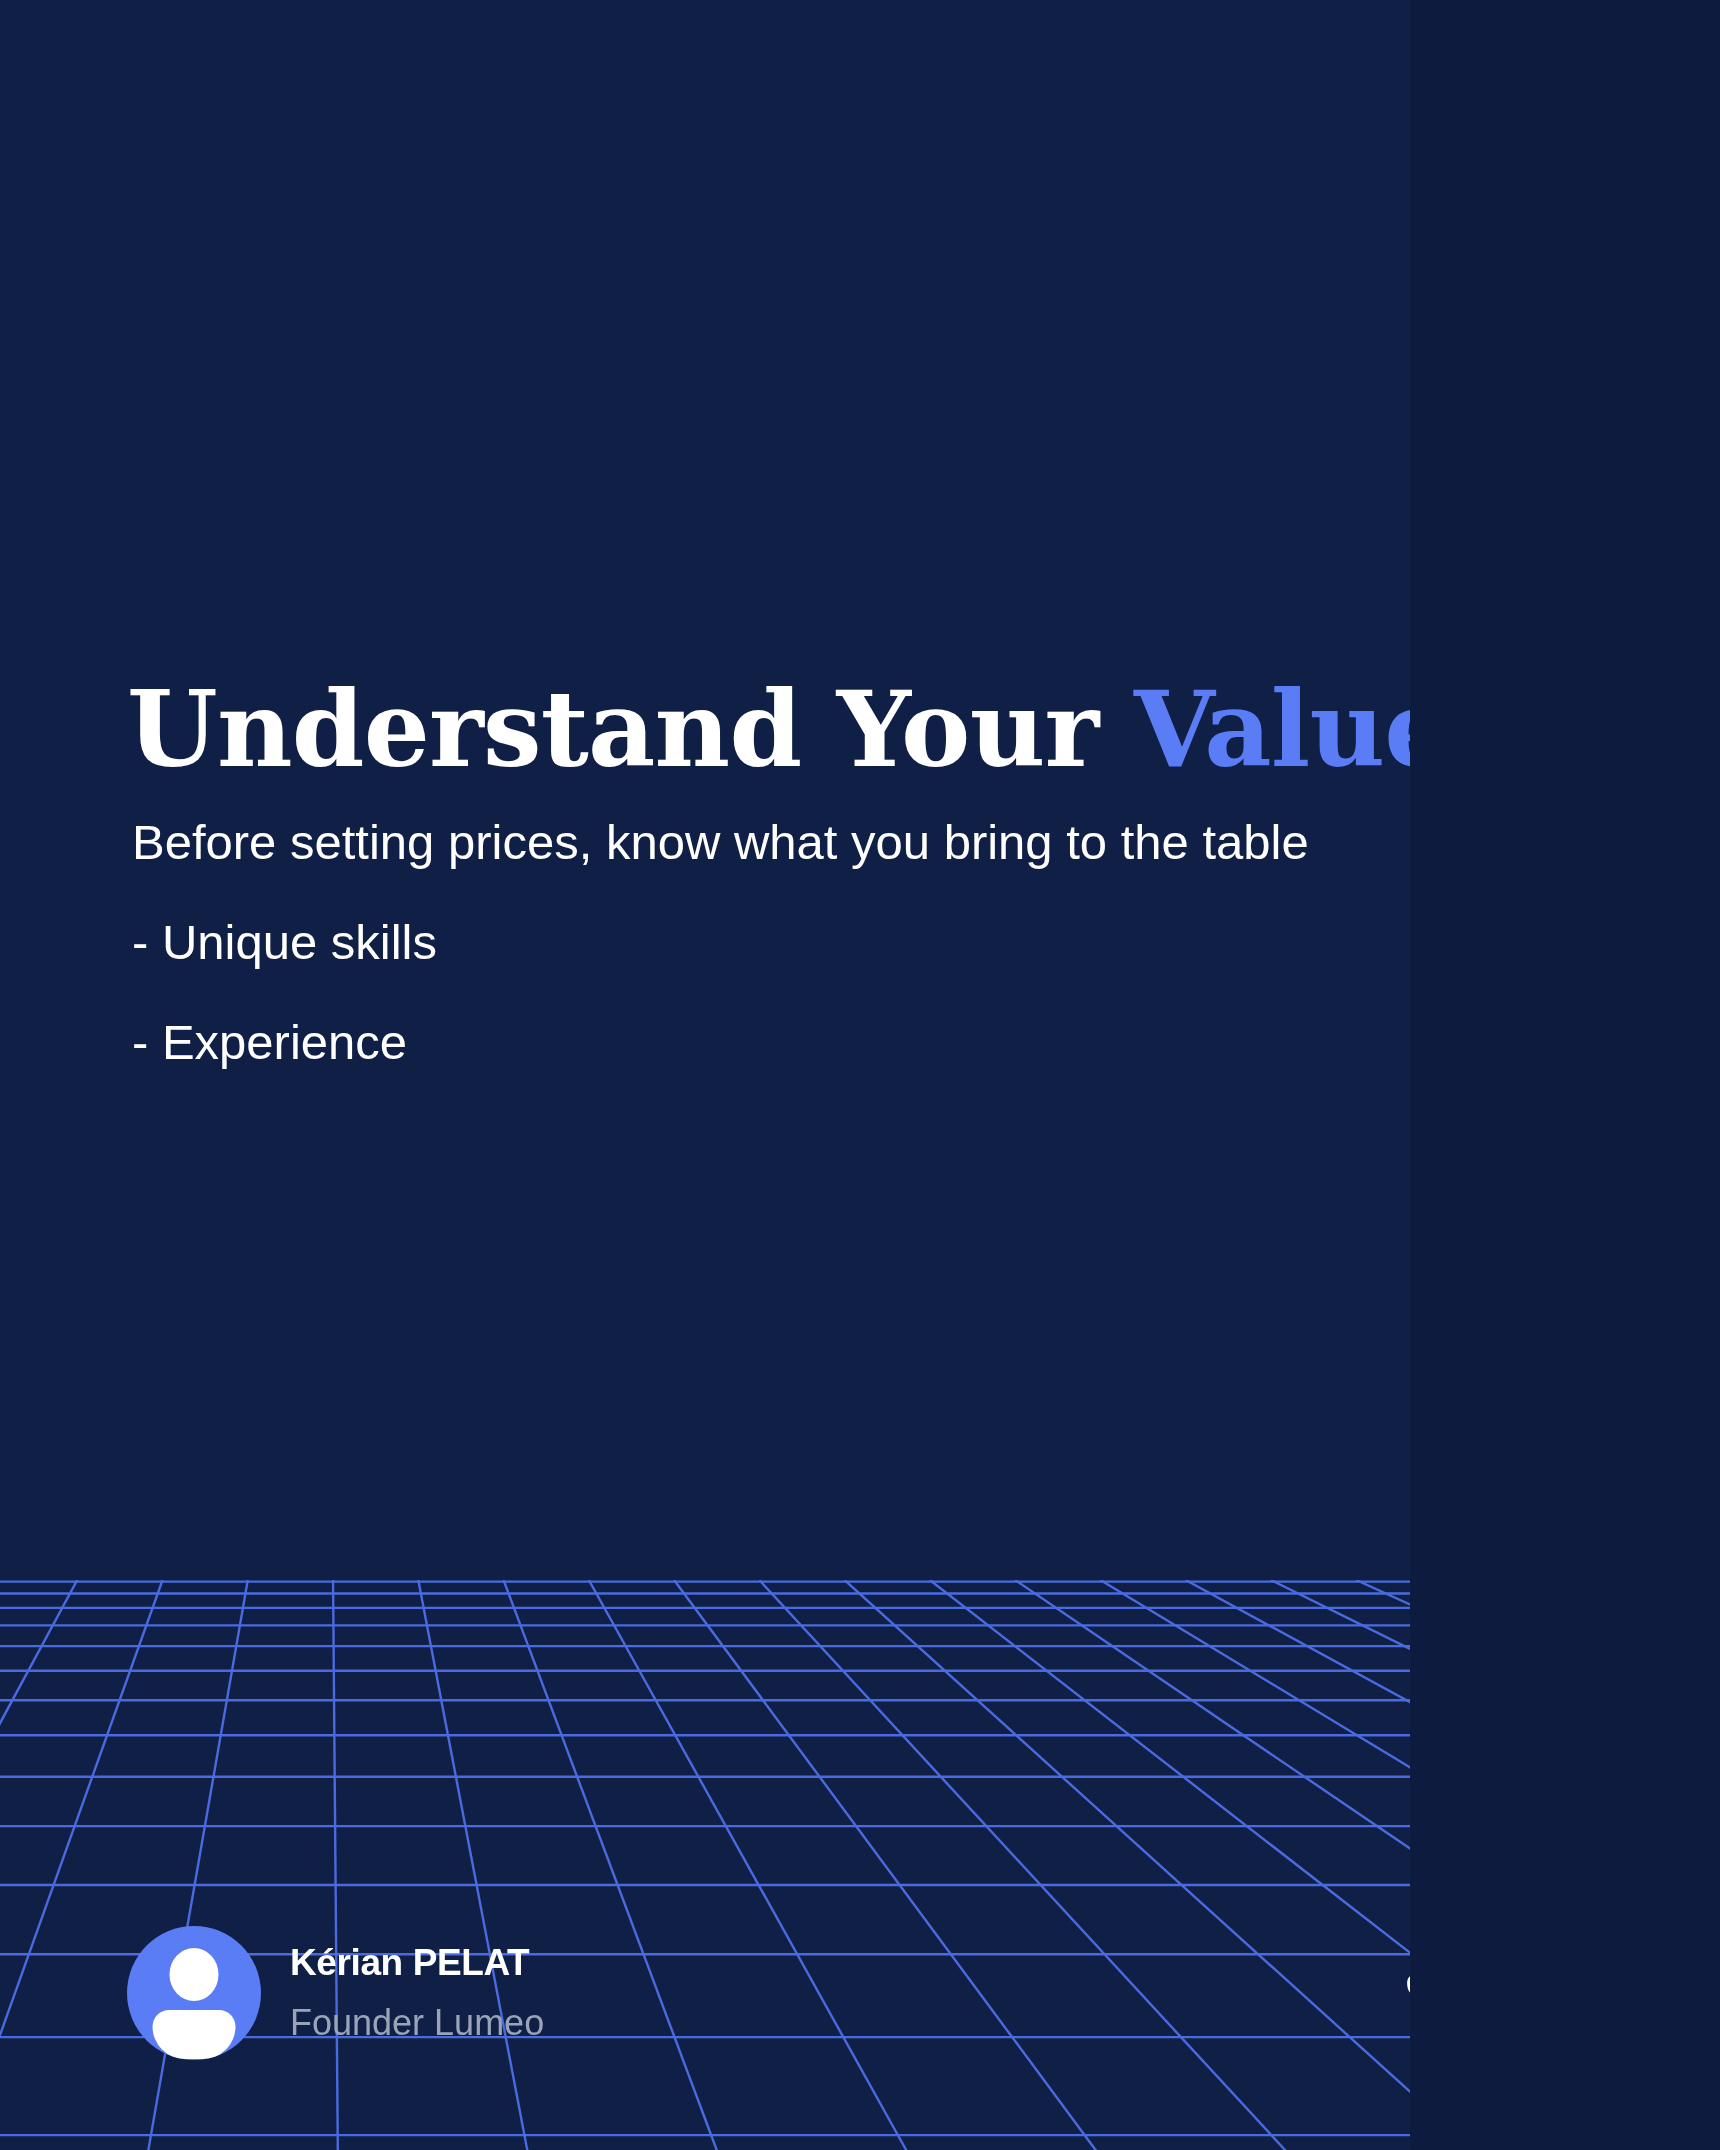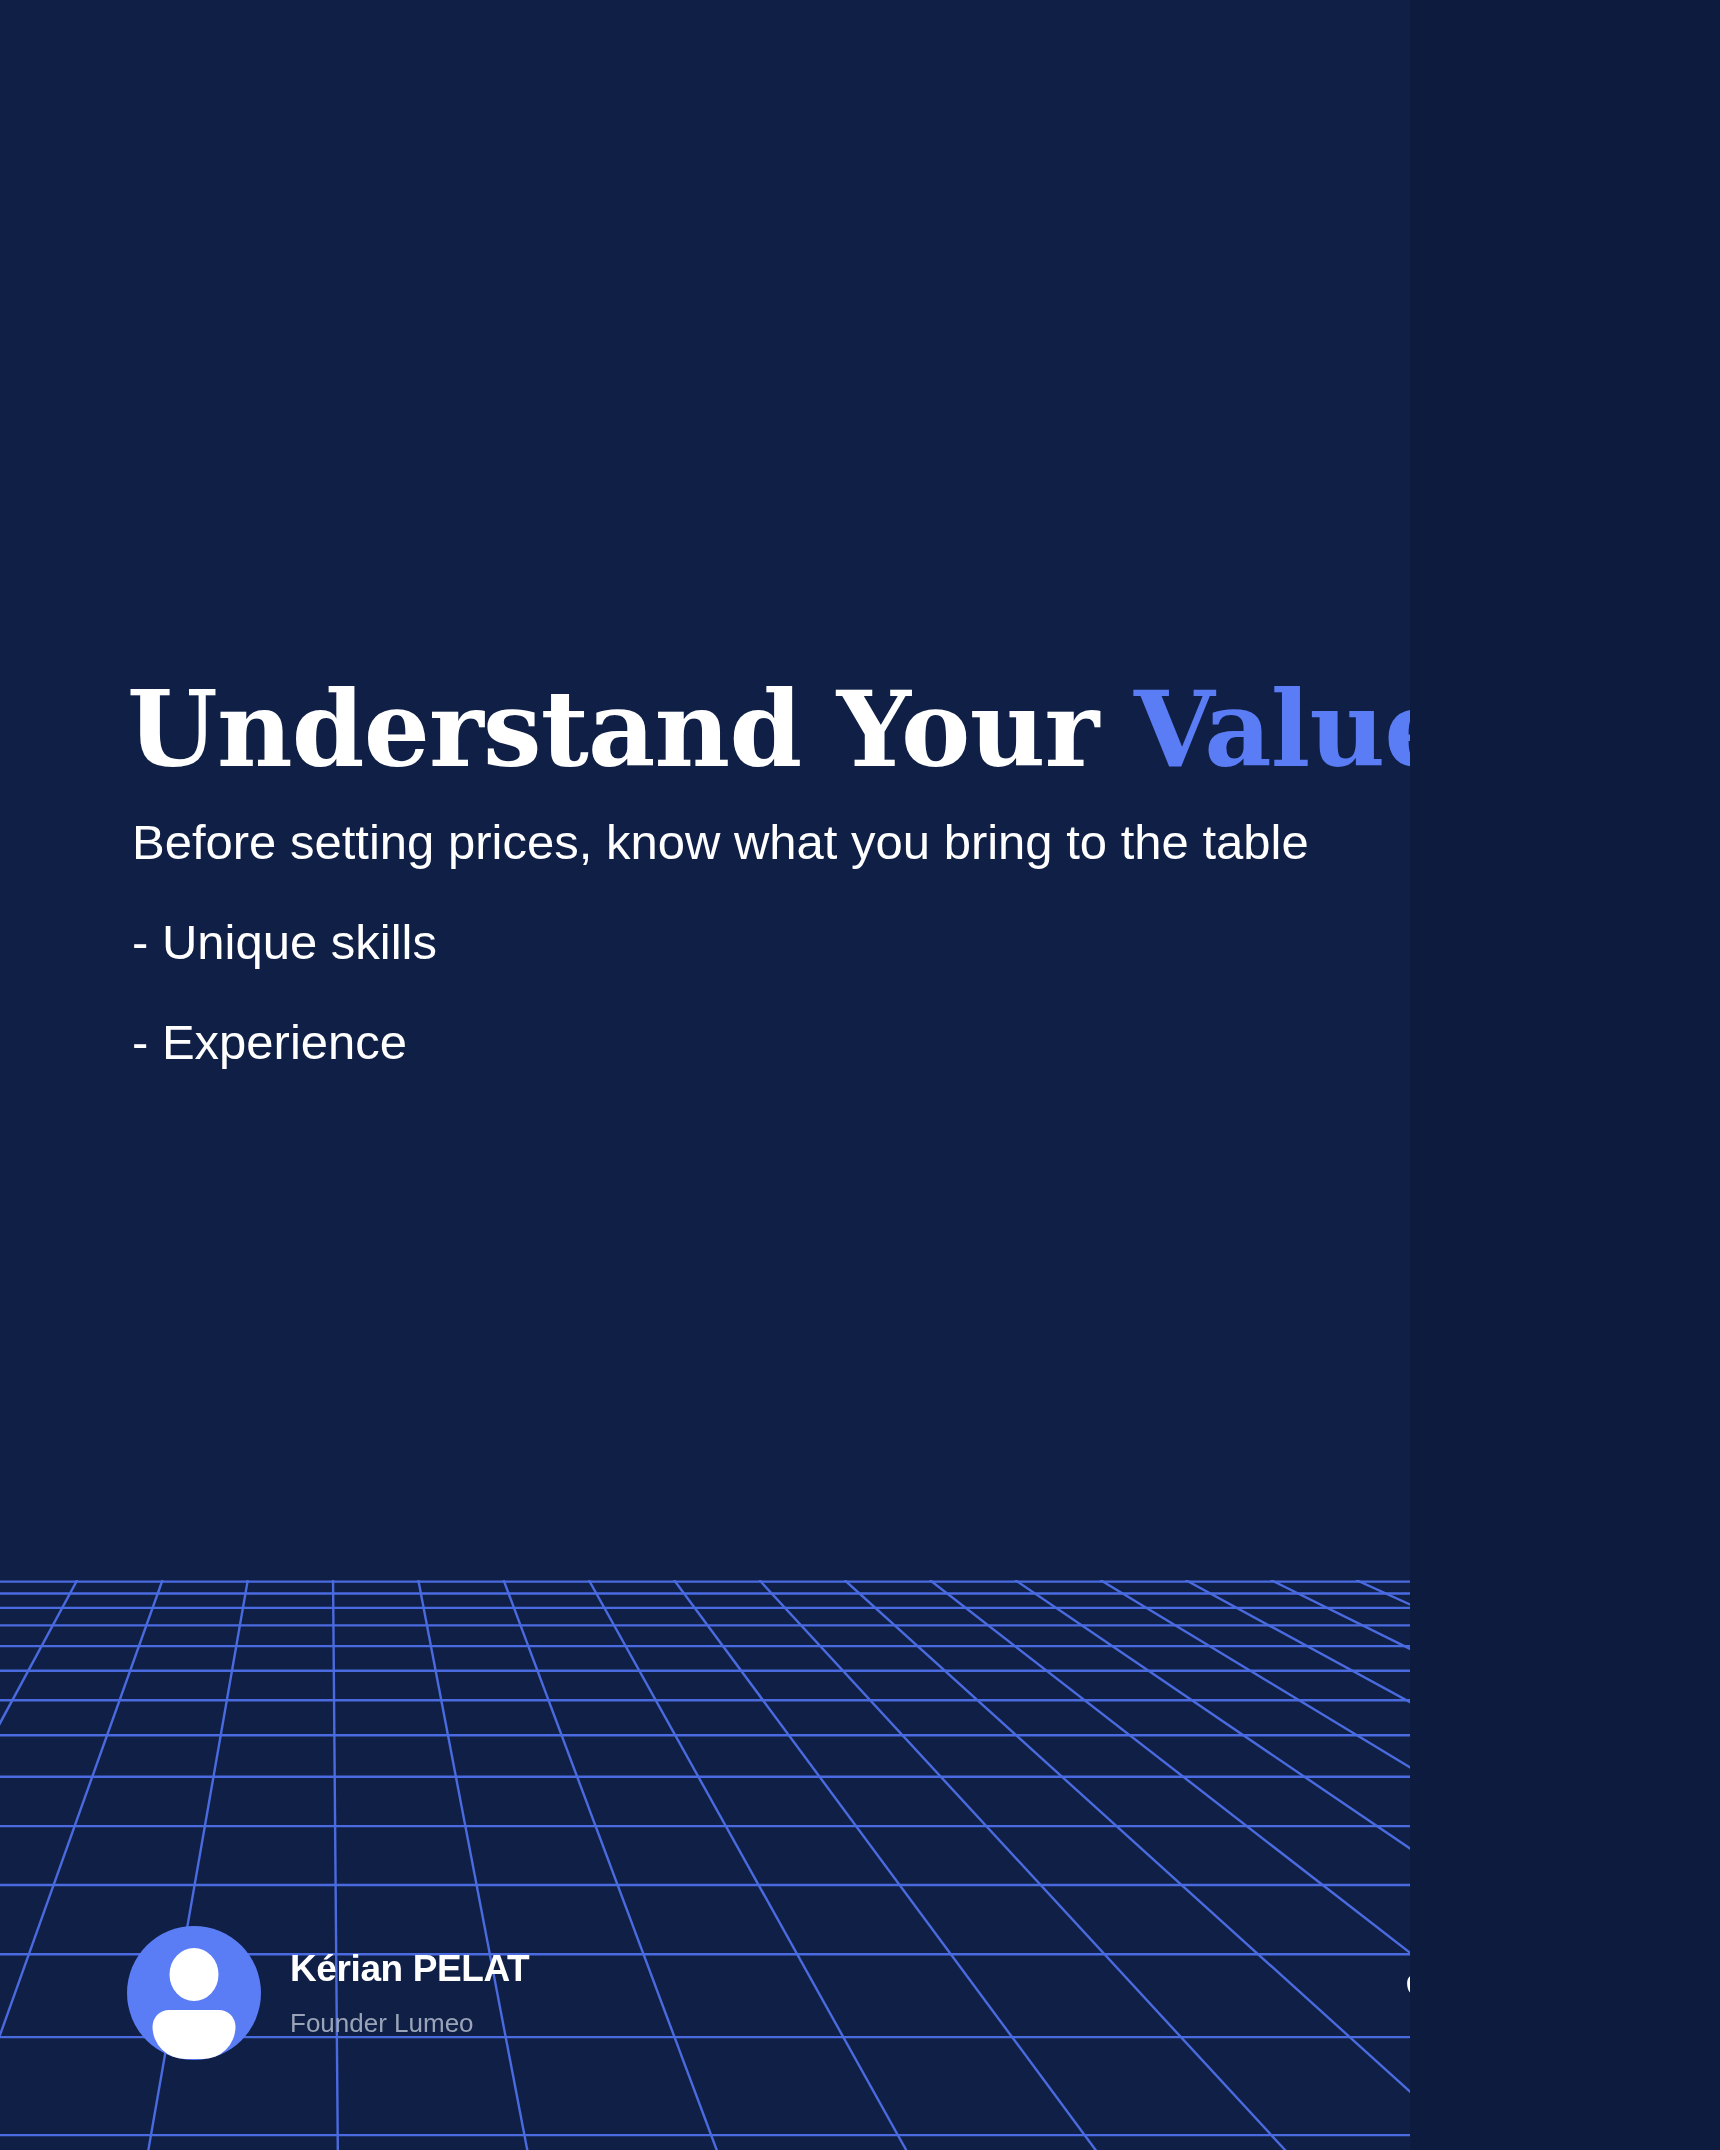--- a/index.html
+++ b/index.html
@@ -111,21 +111,21 @@
     gap: 18px;
   }
   #profile-name {
     font-size: 37px;
     font-weight: 700;
     color: #ffffff;
     letter-spacing: -0.4px;
     white-space: nowrap;
   }
   #profile-role {
-    font-size: 26px;
+    font-size: 36px;
     font-weight: 400;
     color: #9aa4b8;
     white-space: nowrap;
   }
 
   
   #next-arrow {
     position: absolute;
     left: 1400px;
     top: 1961px;

